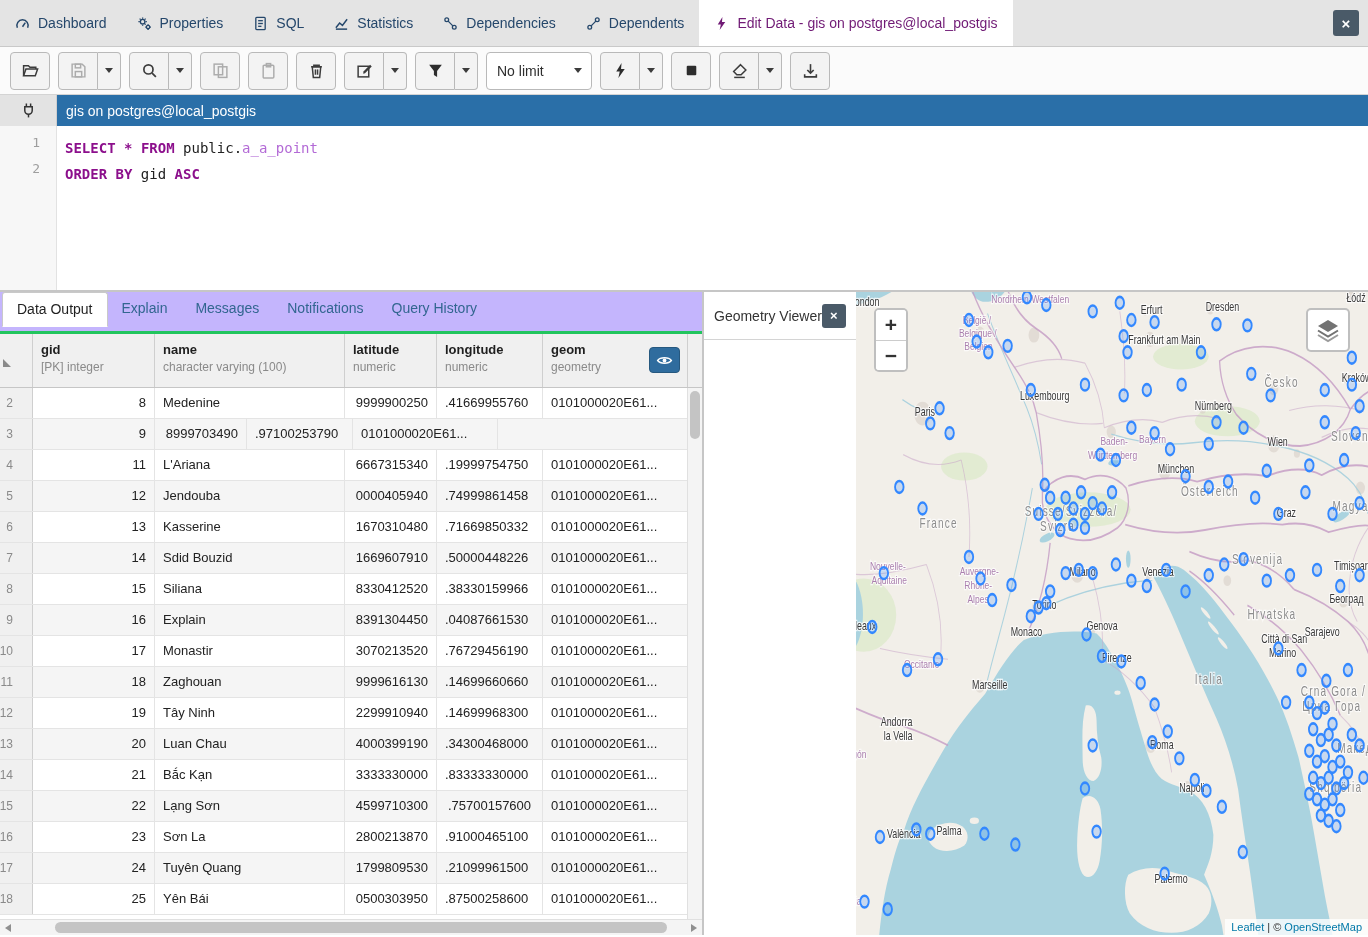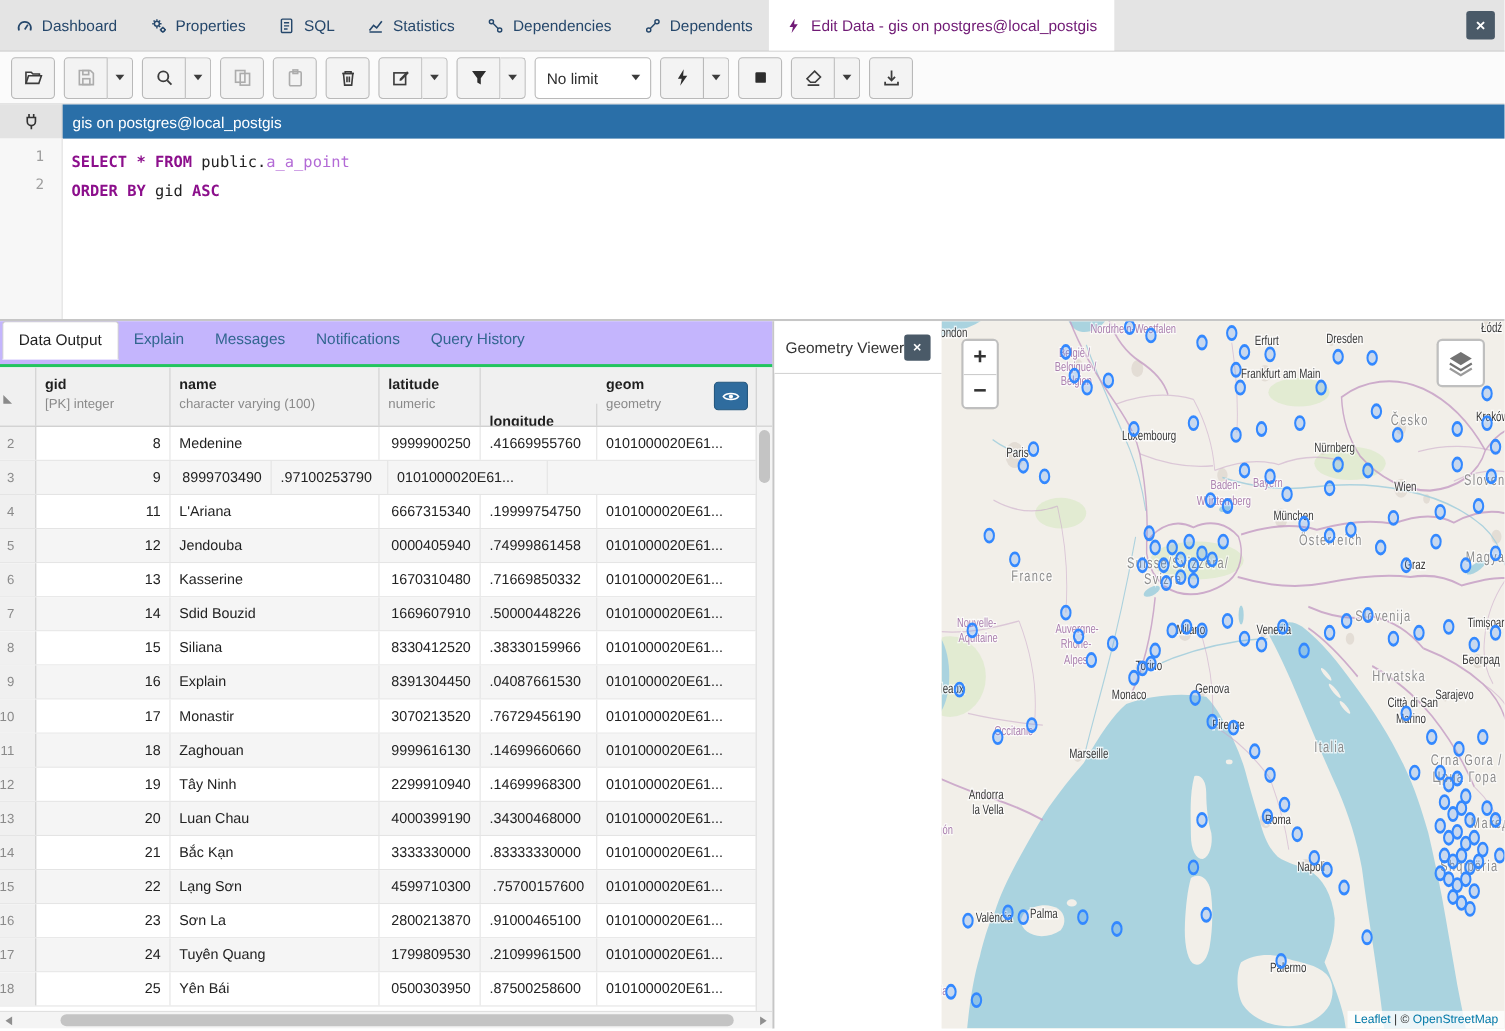--- a/index.html
+++ b/index.html
@@ -350,21 +350,21 @@
               <div class="gh-type">[PK] integer</div>
             </div>
             <div class="gh-cell" style="width: 190px;">
               <div class="gh-name">name</div>
               <div class="gh-type">character varying (100)</div>
             </div>
             <div class="gh-cell" style="width: 92px;">
               <div class="gh-name">latitude</div>
               <div class="gh-type">numeric</div>
             </div>
-            <div class="gh-cell" style="width: 106px; margin-top: 33px;">
+            <div class="gh-cell" style="width: 106px;">
               <div class="gh-name">longitude</div>
               <div class="gh-type">numeric</div>
             </div>
             <div class="gh-cell" style="width: 145px;">
               <div class="gh-name">geom</div>
               <div class="gh-type">geometry</div>
             </div>
             <div class="eye-btn">
               <svg viewBox="0 0 16 16">
                 <path d="M1.5 8 C4 4.6 12 4.6 14.5 8 C12 11.4 4 11.4 1.5 8 Z" fill="none" stroke="#fff" stroke-width="1.3"></path>

